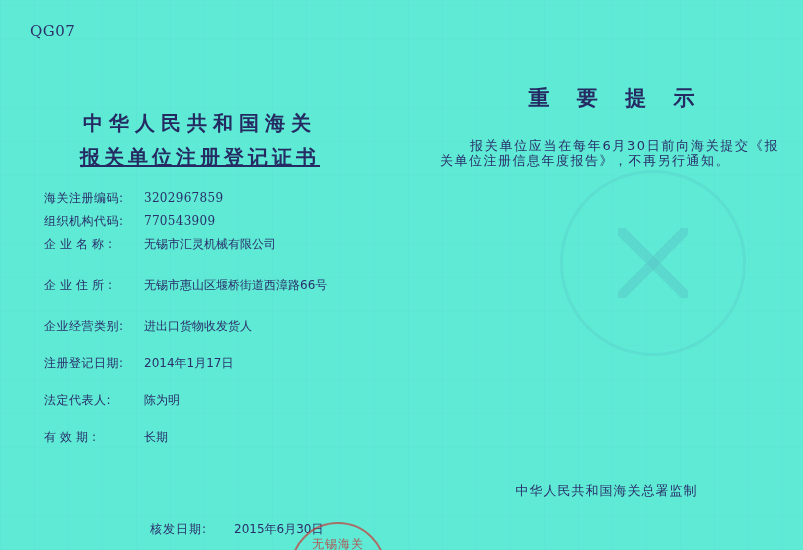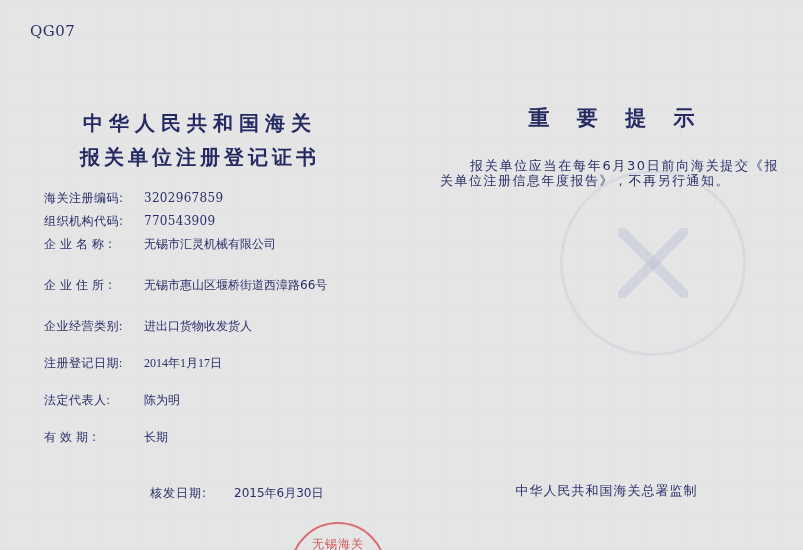--- a/index.html
+++ b/index.html
@@ -12,21 +12,21 @@
     height: 550px;
     position: relative;
     overflow: hidden;
     font-family: "DejaVu Sans", "Liberation Sans", sans-serif;
     color: #2a2f6b;
   }
 
   .page {
     position: absolute;
     inset: 0;
-    background: #e5e5e5;
+    background: #5eead4;
   }
 
   
   .watermark {
     position: absolute;
     inset: 0;
     pointer-events: none;
     opacity: 0.10;
     background:
       repeating-linear-gradient(90deg, rgba(90,110,180,0.30) 0 1px, rgba(255,255,255,0) 1px 34px),
@@ -79,35 +79,36 @@
     font-size: 20px;
     font-weight: bold;
     letter-spacing: 6px;
     line-height: 34px;
     color: #252a63;
     font-family: "DejaVu Sans", "Liberation Sans", sans-serif;
     margin-top: 46px;
   }
   .cert-title .line2 {
     letter-spacing: 4px;
+    text-decoration: underline;
   }
 
   .fields {
     position: absolute;
     left: 44px;
     top: 130px;
     width: 360px;
   }
   .field-row {
     display: flex;
     align-items: baseline;
     margin-bottom: 6px;
   }
   .field-row.gap-big { margin-bottom: 24px; }
-  .field-row.gap-mid { margin-bottom: 20px; font-family: Liberation Serif, serif; }
+  .field-row.gap-mid { margin-bottom: 20px; }
   .field-label {
     width: 96px;
     flex: 0 0 96px;
     font-size: 12px;
     letter-spacing: 0.5px;
     color: #2a2f6b;
     white-space: nowrap;
   }
   .field-label.spaced {
     letter-spacing: 4px;
@@ -139,20 +140,21 @@
   }
   .lf-label {
     width: 80px;
     flex: 0 0 80px;
     letter-spacing: 1px;
     text-align: left;
   }
   .lf-value {
     flex: 1;
     padding-left: 4px;
+    margin-top: 36px;
   }
 
   
   .seal {
     position: absolute;
     left: 290px;
     top: 462px;
     width: 92px;
     height: 92px;
     border-radius: 50%;
@@ -178,21 +180,21 @@
     top: 60px;
     width: 383px;
     height: 480px;
   }
   .notice-title {
     text-align: center;
     font-size: 21px;
     font-weight: bold;
     letter-spacing: 10px;
     color: #252a63;
-    margin-top: 44px;
+    margin-top: 24px;
     padding-left: 10px;
   }
   .notice-body {
     margin: 26px 24px 0 20px;
     font-size: 13px;
     line-height: 15px;
     letter-spacing: 1.5px;
     text-align: justify;
     text-indent: 30px;
     color: #2a2f6b;

